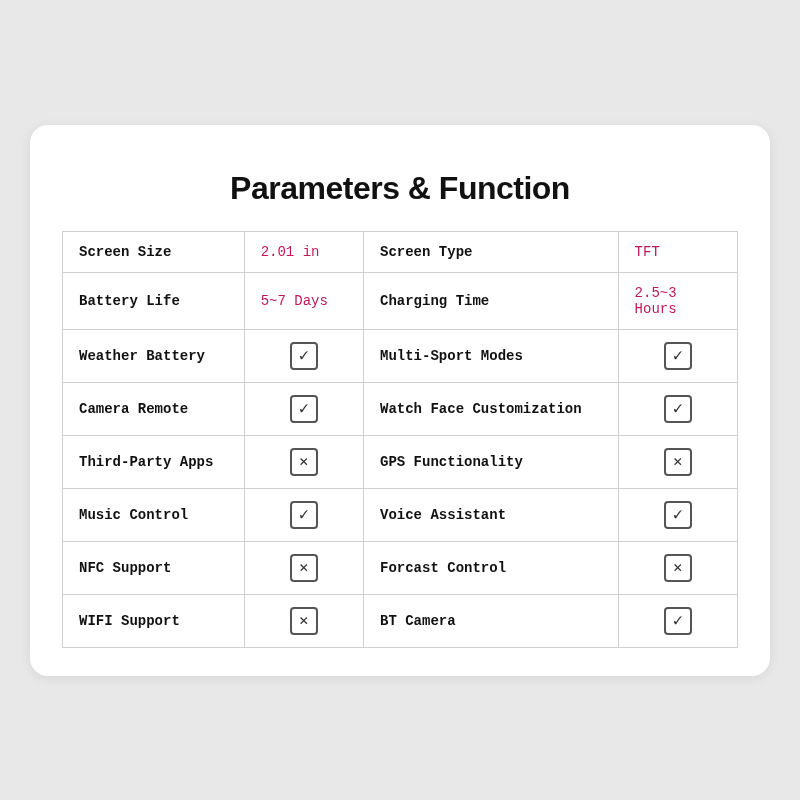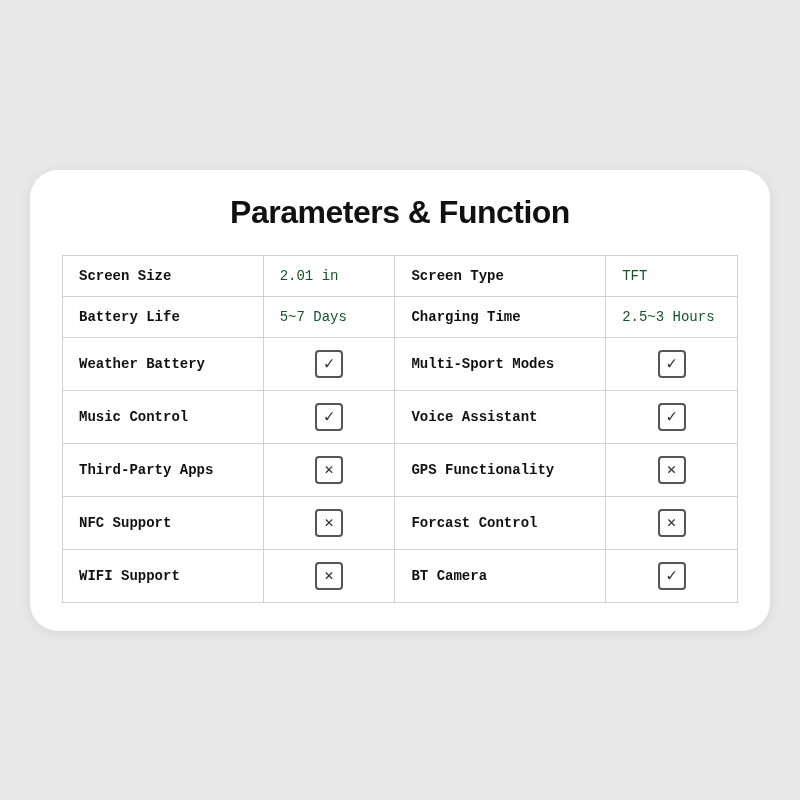--- a/index.html
+++ b/index.html
@@ -9,22 +9,22 @@
       display: flex;
       justify-content: center;
       align-items: center;
       width: 800px;
       height: 800px;
       overflow: hidden;
     }
     .container {
       width: 740px;
       background: #ffffff;
-      border-radius: 28px;
-      padding: 24px 32px 28px 32px;
+      border-radius: 18px;
+      padding: 45px 32px 28px 32px;
       box-shadow: 0 2px 12px rgba(0,0,0,0.08);
     }
     .page-title {
       text-align: center;
       font-size: 32px;
       font-weight: 800;
       color: #111111;
       margin-bottom: 24px;
       letter-spacing: -0.5px;
     }
@@ -39,21 +39,21 @@
       padding: 12px 16px;
       vertical-align: middle;
       font-family: Liberation Mono, monospace;
     }
     .label {
       font-weight: 700;
       white-space: nowrap;
       width: 130px;
     }
     .value {
-      color: #14532d;
+      color: #be185d;
       width: 110px;
     }
     .check-cell {
       width: 50px;
       text-align: center;
     }
     .checkbox {
       display: inline-flex;
       align-items: center;
       justify-content: center;
@@ -96,30 +96,36 @@
           <td class="label">Charging Time</td>
           <td class="value">2.5~3 Hours</td>
         </tr>
         <tr>
           <td class="label">Weather Battery</td>
           <td class="check-cell"><span class="checkbox checked"></span></td>
           <td class="label">Multi-Sport Modes</td>
           <td class="check-cell"><span class="checkbox checked"></span></td>
         </tr>
         <tr>
-          <td class="label">Music Control</td>
+          <td class="label">Camera Remote</td>
           <td class="check-cell"><span class="checkbox checked"></span></td>
-          <td class="label">Voice Assistant</td>
+          <td class="label">Watch Face Customization</td>
           <td class="check-cell"><span class="checkbox checked"></span></td>
         </tr>
         <tr>
           <td class="label">Third-Party Apps</td>
           <td class="check-cell"><span class="checkbox crossed"></span></td>
           <td class="label">GPS Functionality</td>
           <td class="check-cell"><span class="checkbox crossed"></span></td>
+        </tr>
+        <tr>
+          <td class="label">Music Control</td>
+          <td class="check-cell"><span class="checkbox checked"></span></td>
+          <td class="label">Voice Assistant</td>
+          <td class="check-cell"><span class="checkbox checked"></span></td>
         </tr>
         <tr>
           <td class="label">NFC Support</td>
           <td class="check-cell"><span class="checkbox crossed"></span></td>
           <td class="label">Forcast Control</td>
           <td class="check-cell"><span class="checkbox crossed"></span></td>
         </tr>
         <tr>
           <td class="label">WIFI Support</td>
           <td class="check-cell"><span class="checkbox crossed"></span></td>

